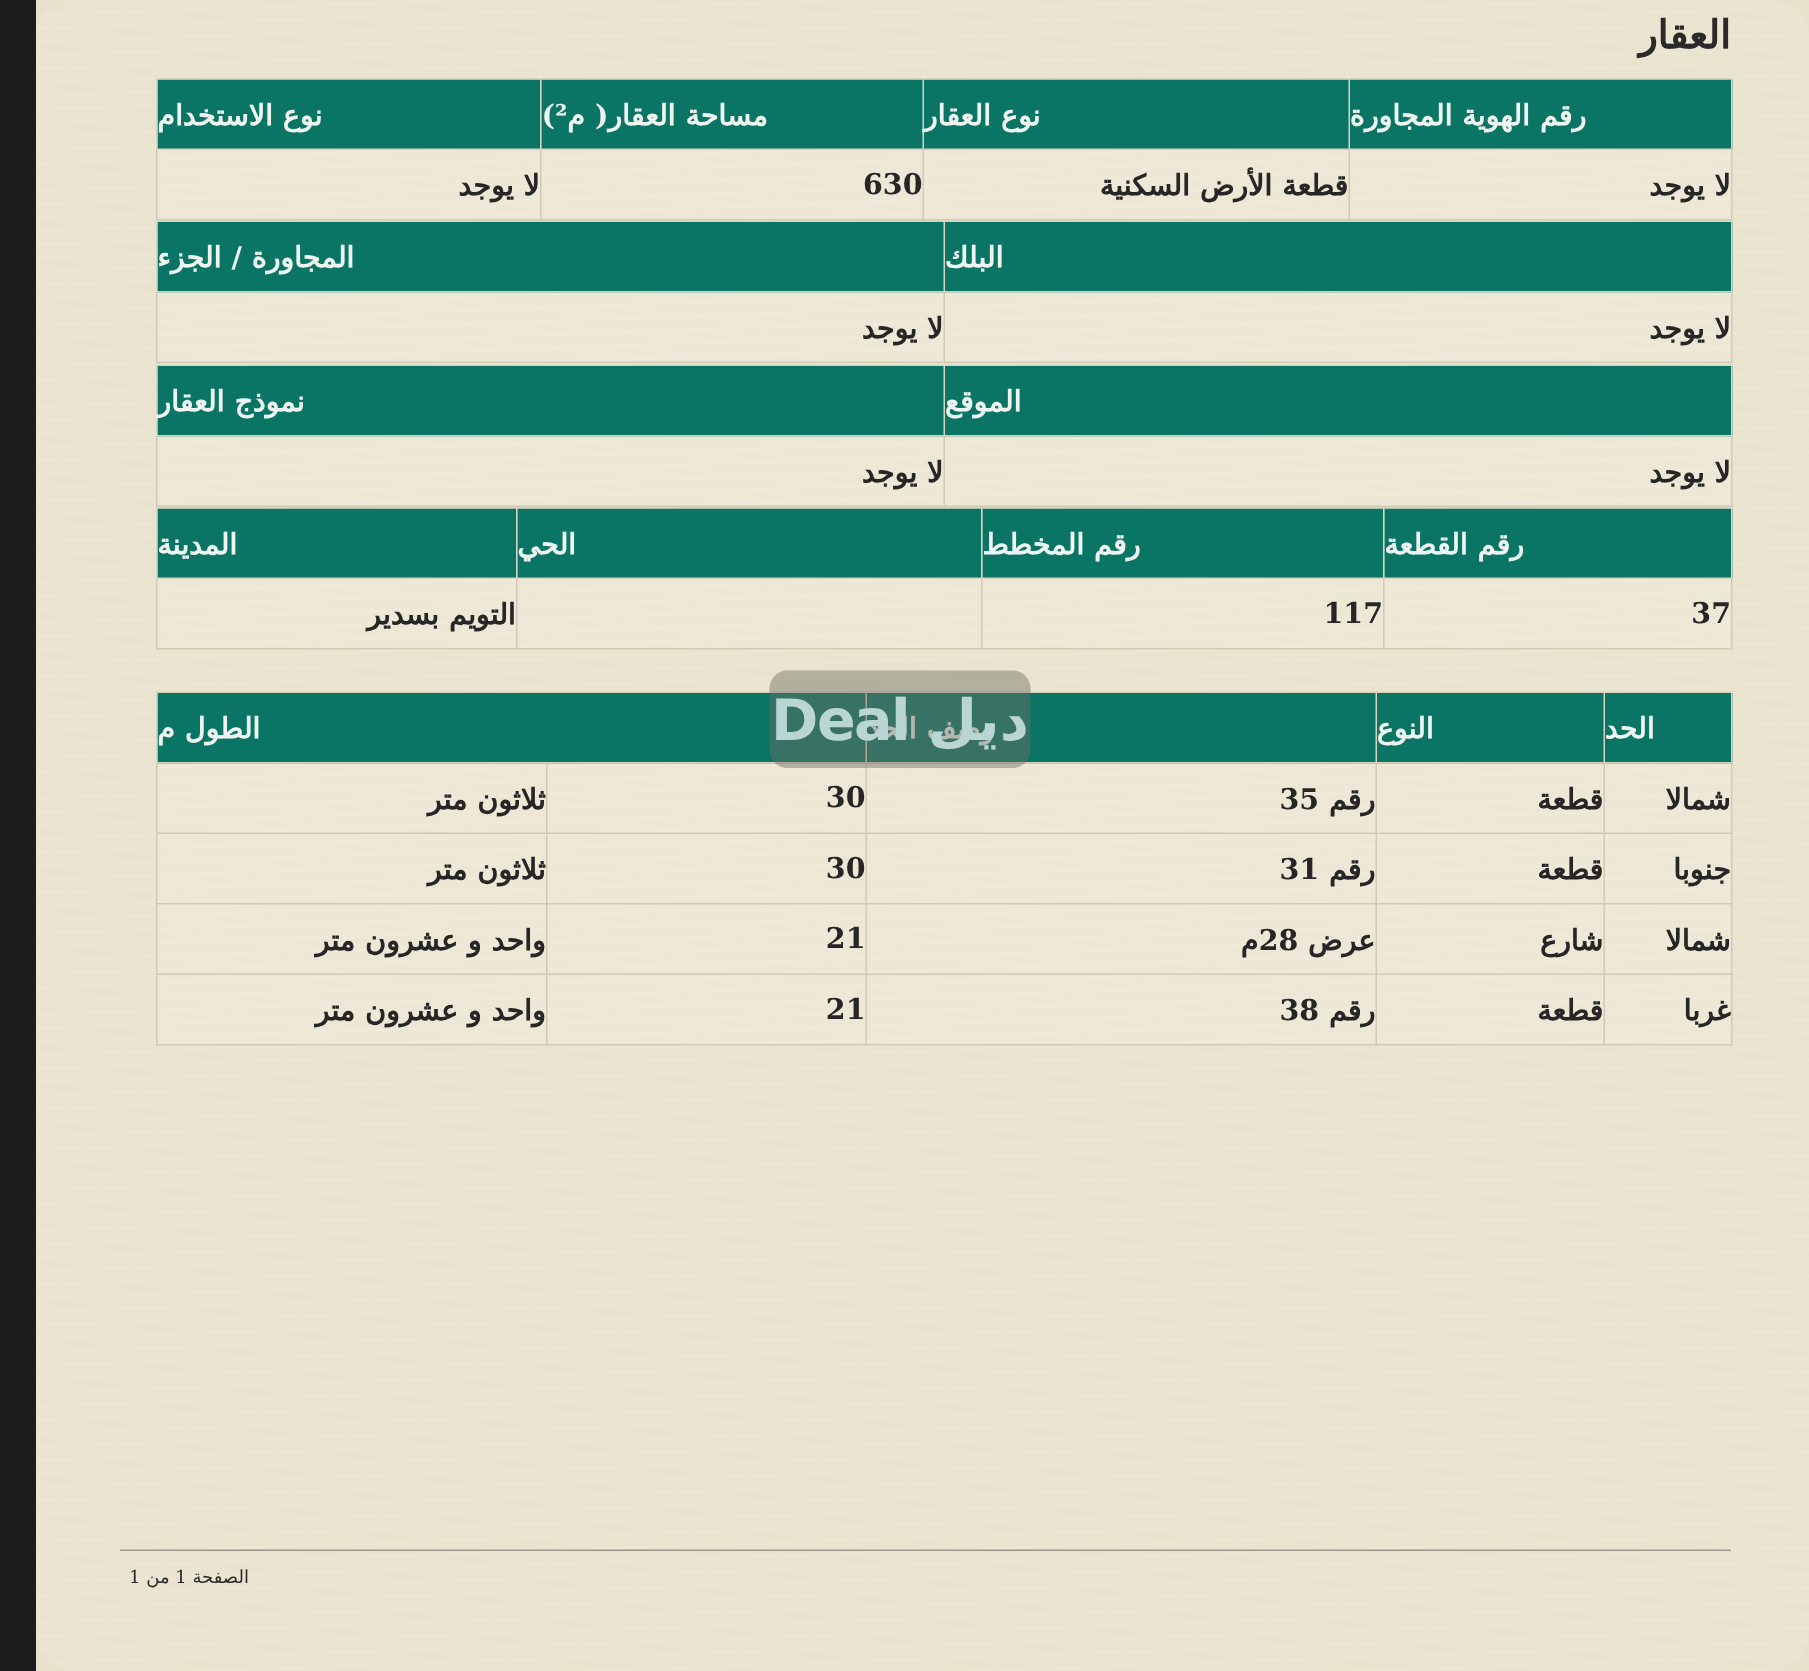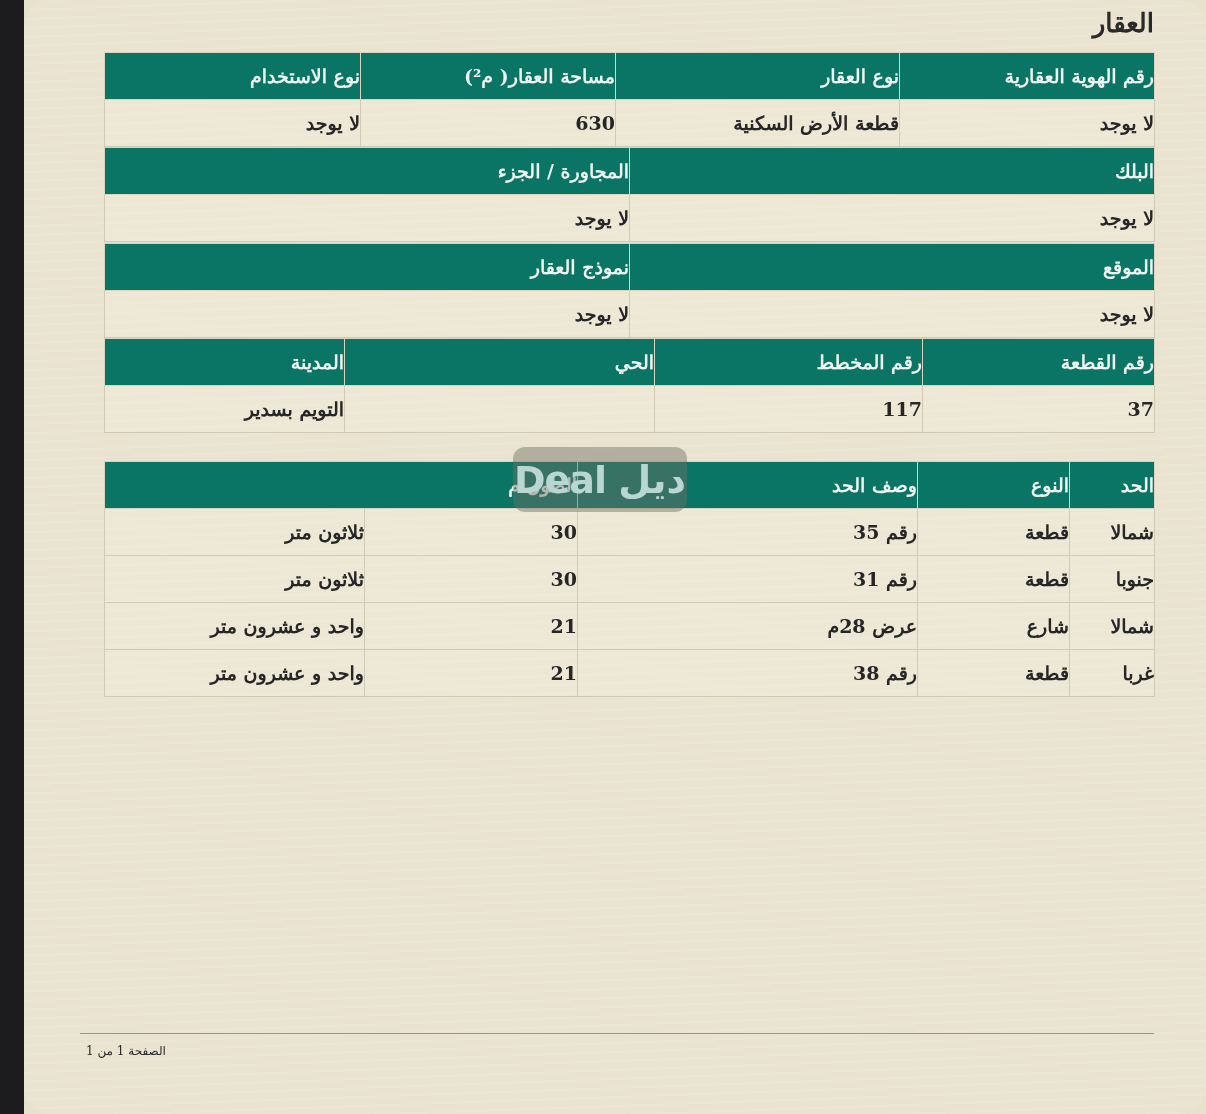--- a/index.html
+++ b/index.html
@@ -20,21 +20,21 @@
   .title {
     position:absolute; right:52px; top:8px;
     font-size:26px; font-weight:bold; color:#2a2a2a; direction:rtl;
   }
   table.grid {
     position:absolute; left:80px; width:1050px;
     border-collapse:collapse; direction:rtl; table-layout:fixed;
   }
   table.grid th {
     background:#0b7565; color:#eef5f0; font-weight:bold; font-size:19px;
-    height:46px; border:1px solid #d9d4c0; text-align:right; padding:0;
+    height:46px; border:1px solid #d9d4c0; text-align:left; padding:0;
   }
   table.grid td {
     height:46px; border:1px solid #d0cab4; text-align:right; font-size:19px;
     font-weight:bold; color:#262626; padding:0;
     background:rgba(240,235,218,0.55);
   }
   .watermark {
     position:absolute; left:489px; top:447px; width:174px; height:65px;
     background:rgba(110,110,100,0.45); border-radius:12px;
     display:flex; align-items:center; justify-content:center;
@@ -60,21 +60,21 @@
 
   <table class="grid" style="top:52px;">
     <colgroup>
         <col style="width:255px">
         <col style="width:284px">
         <col style="width:255px">
         <col style="width:256px">
       </colgroup>
     <tbody>
         <tr>
-      <th>رقم الهوية العقارية</th>
+      <th>رقم الهوية المجاورة</th>
       <th>نوع العقار</th>
       <th>مساحة العقار( م²)</th>
       <th>نوع الاستخدام</th>
     </tr>
     <tr>
       <td>لا يوجد</td>
       <td>قطعة الأرض السكنية</td>
       <td>630</td>
       <td>لا يوجد</td>
     </tr>

